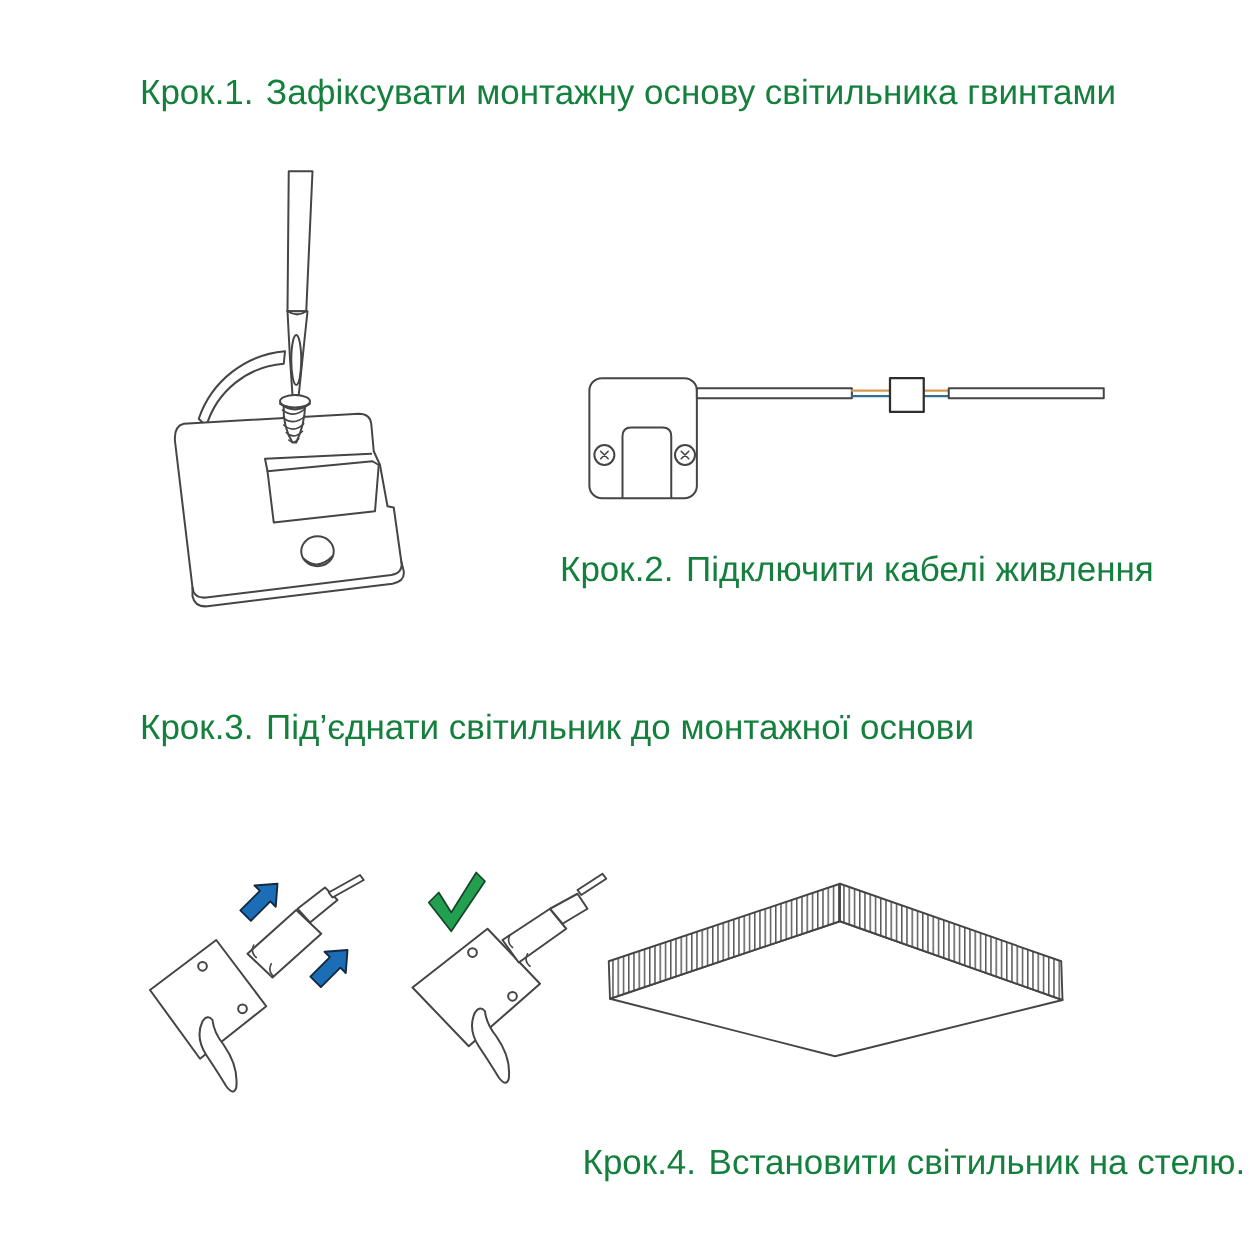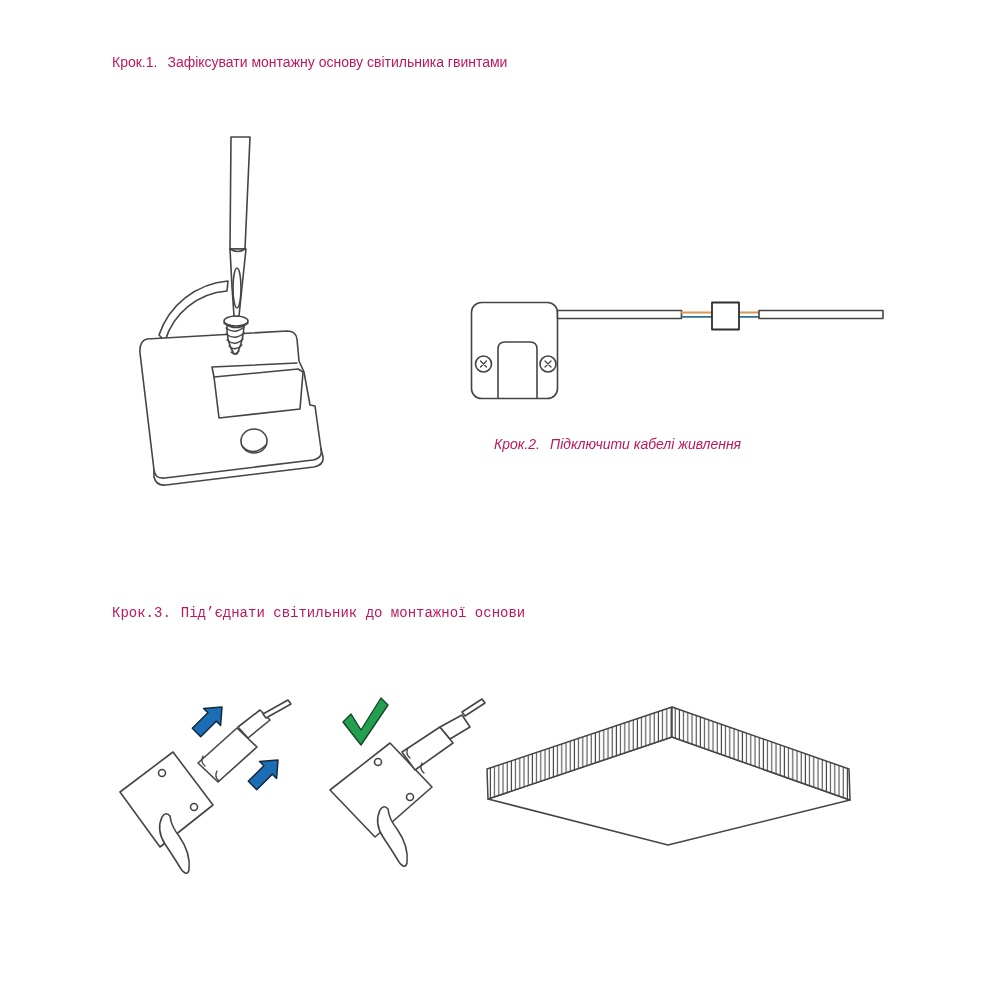--- a/index.html
+++ b/index.html
@@ -1,18 +1,18 @@
 <!DOCTYPE html>
 <html lang="uk"><head>
 <meta charset="utf-8">
 <style>
   html,body{margin:0;padding:0;background:#fff;}
   .canvas{position:relative;width:1000px;height:1000px;background:#fff;overflow:hidden;
           font-family:"Liberation Sans", sans-serif;}
-  .caption{position:absolute;font-size:14px;line-height:26px;color:#be185d;white-space:nowrap;}
+  .caption{position:absolute;font-size:28px;line-height:26px;color:#15803d;white-space:nowrap;margin-top:12px;}
   .caption .step-label{margin-right:10px;}
   .caption .line2{padding-left:77px;}
   .illus{position:absolute;}
   svg{display:block;overflow:visible;}
 </style>
 </head>
 <body>
 
 <div class="canvas">
 
@@ -65,25 +65,25 @@
         <line x1="223.5" y1="19.5" x2="254" y2="19.5" stroke-width="1.8" stroke="#d59a55"></line>
         <line x1="223.5" y1="23.8" x2="254" y2="23.8" stroke-width="1.8" stroke="#2f7092"></line>
         <line x1="281" y1="19.5" x2="301" y2="19.5" stroke-width="1.8" stroke="#d59a55"></line>
         <line x1="281" y1="23.8" x2="301" y2="23.8" stroke-width="1.8" stroke="#2f7092"></line>
         <rect x="254" y="9.5" width="27" height="27" stroke="#2e2e2e" stroke-width="1.8"></rect>
         <rect x="301" y="17.5" width="124" height="8"></rect>
       </g>
     </svg>
   </div>
 
-  <div class="caption" style="left:494px;top:431px;font-style:italic;">
+  <div class="caption" style="left:448px;top:431px;">
     <span class="step-label">Крок.2.</span><span>Підключити кабелі живлення</span>
   </div>
 
-  <div class="caption" style="left:112px;top:600px;font-family:Liberation Mono, monospace;">
+  <div class="caption" style="left:112px;top:557px;">
     <span class="step-label">Крок.3.</span><span>Під’єднати світильник до монтажної основи</span>
   </div>
 
   <div class="illus" style="left:112px;top:683px;">
     <svg width="220" height="215" viewBox="0 0 220 215">
       <g fill="#ffffff" stroke="#454545" stroke-width="1.6" stroke-linejoin="round" stroke-linecap="round">
         <path d="M61,69 L101,122 L48,164 L8,109 Z"></path>
         <circle cx="50" cy="90" r="3.5"></circle>
         <circle cx="82" cy="124" r="3.5"></circle>
         <path d="M50,134 Q44,147 53,161 Q63,176 69,186 Q75,194 77,187 Q79,170 67,153 Q59,143 58,133 Q54,128 50,134 Z"></path>
@@ -125,15 +125,18 @@
       </defs>
       <g stroke="#454545" stroke-width="1.5" stroke-linejoin="round">
         <polygon fill="#ffffff" points="8,106 192,44 370,107 188,152"></polygon>
         <polygon fill="url(#hatch)" points="192,14 7,76 8,106 192,44"></polygon>
         <polygon fill="url(#hatch)" points="192,14 369,76 370,107 192,44"></polygon>
       </g>
     </svg>
   </div>
 
   <div class="caption" style="left:466px;top:905px;">
+    <div>
+      <span class="step-label">Крок.4.</span><span>Встановити світильник на стелю.</span>
+    </div>
   </div>
 
 </div>
 
 </body></html>

